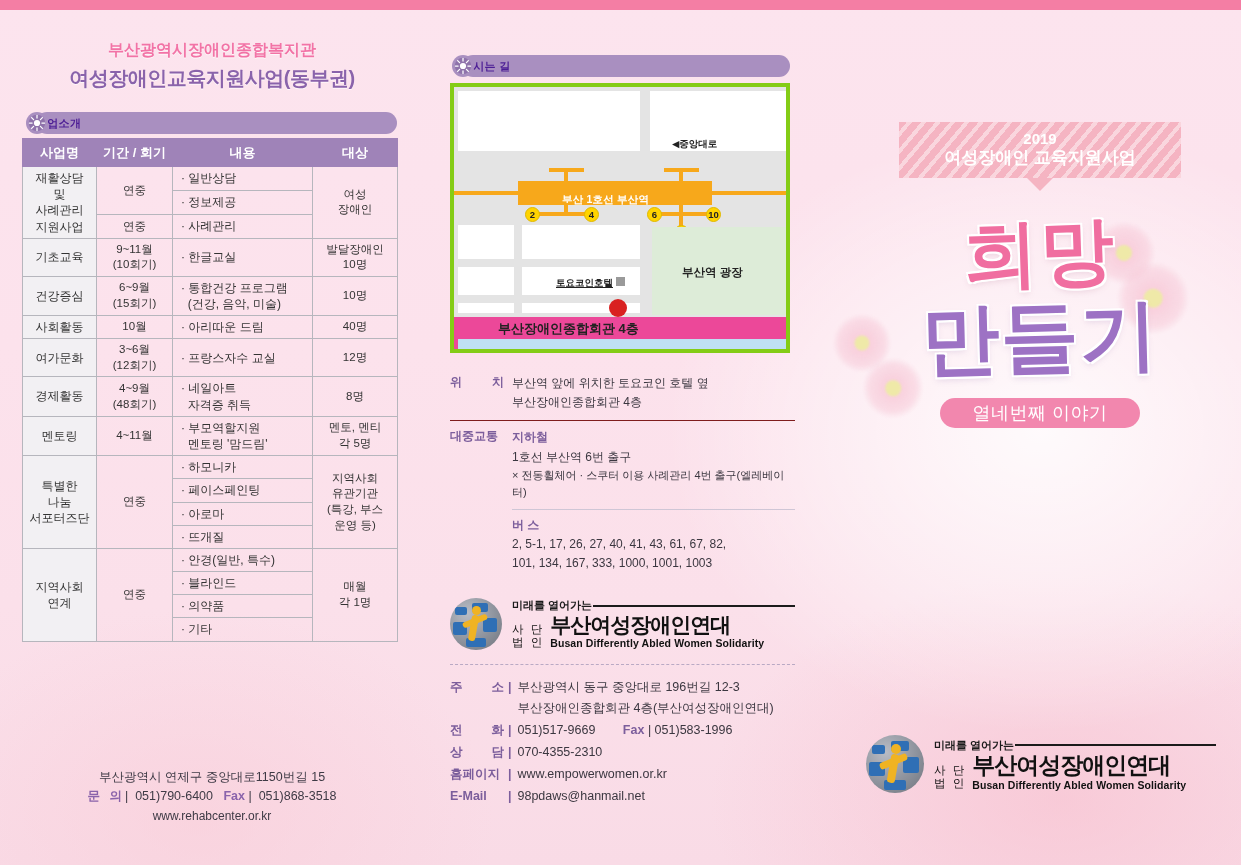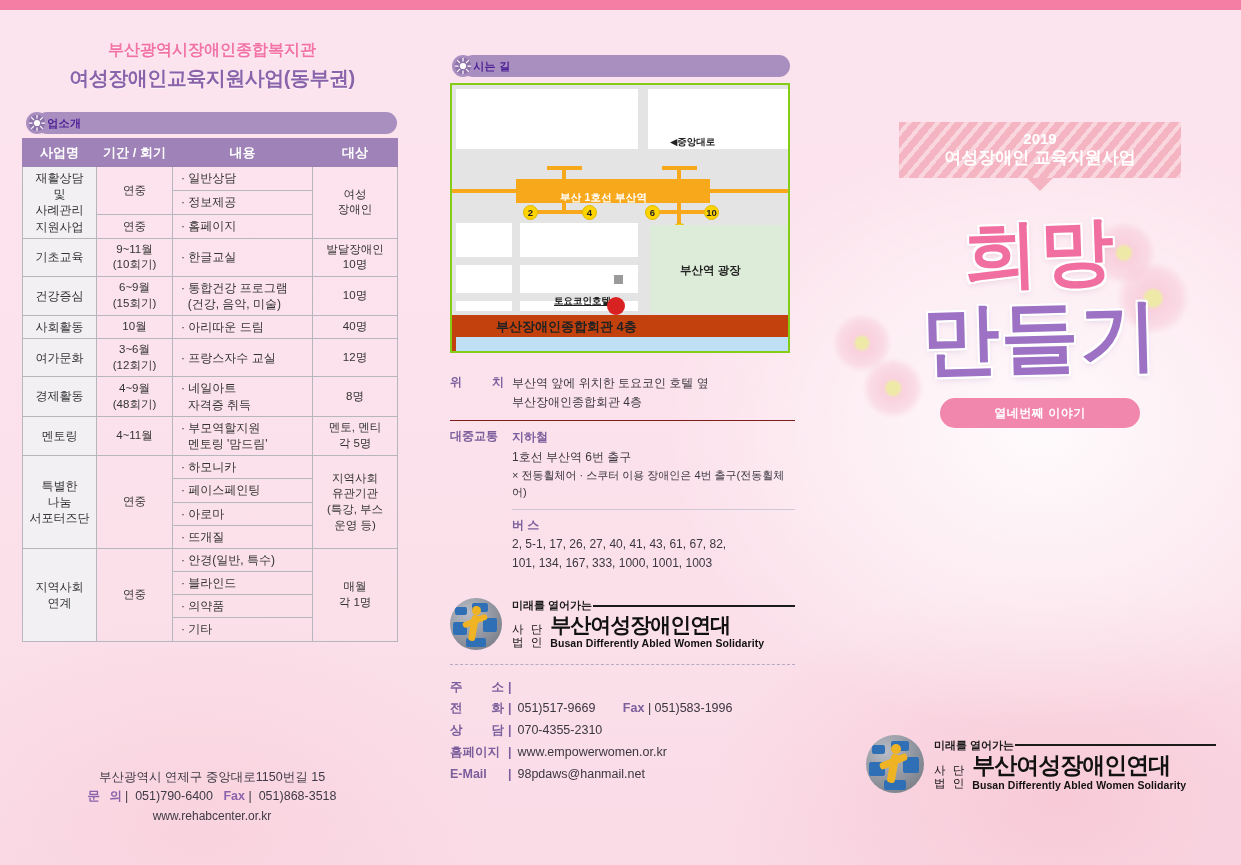--- a/index.html
+++ b/index.html
@@ -85,21 +85,21 @@
   .footer-left .site { font-size: 12px; color: #3e3a45; }
 
   
   .mid-col { position: absolute; left: 450px; top: 55px; width: 350px; }
   .map-head { position: relative; width: 340px; }
   .map-head .sun-icon { left: 2px; top: 0; }
   .map-head .sec-pill { margin-left: 12px; }
 
   .map-box {
     margin-top: 6px; width: 340px; height: 270px;
-    border: 2px solid #84cc16; background: #c2410c;
+    border: 4px solid #84cc16; background: #ec4899;
     position: relative; overflow: hidden;
   }
   .m-grey { position:absolute; background:#e4e4e4; }
   .m-white { position:absolute; background:#ffffff; }
   .m-green { position:absolute; background:#ddecd8; }
   .m-blue  { position:absolute; background:#bfe0f4; }
   .m-orange{ position:absolute; background:#f7a81b; }
   .m-line  { position:absolute; background:#f7a81b; }
   .stat-label {
     position:absolute; color:#fff; font-weight:bold; font-size:10.5px;
@@ -193,21 +193,21 @@
   }
   .hero-l2 {
     text-align:center; font-size: 78px; font-weight: bold; color:#9d72c4;
     letter-spacing: 1px; line-height: 1; margin-top: 8px;
     text-shadow: 2px 2px 0 #fff, -2px 2px 0 #fff, 2px -2px 0 #fff, -2px -2px 0 #fff,
                  0 3px 6px rgba(150,120,180,.25);
     transform: rotate(-1.5deg);
   }
   .hero-badge {
     margin: 22px auto 0 auto; width: 200px; height: 30px; border-radius: 15px;
-    background: #f287ae; color:#fff; font-size:12px; font-weight:bold;
+    background: #f287ae; color:#fff; font-size:18px; font-weight:normal;
     display:flex; align-items:center; justify-content:center; letter-spacing:.5px;
   }
   .flower {
     position:absolute; border-radius:50%;
     background: radial-gradient(circle, rgba(247,200,215,.95) 0%, rgba(247,200,215,.5) 55%, rgba(247,200,215,0) 72%);
     filter: blur(1px);
   }
   .flower .core {
     position:absolute; left:50%; top:50%; transform:translate(-50%,-50%);
     width:26%; height:26%; border-radius:50%; background:#efe9a8;
@@ -273,21 +273,21 @@
           <td class="name" rowspan="3"><span id="r0name">재활상담<br>및<br>사례관리<br>지원사업</span></td>
           <td rowspan="2">연중</td>
           <td class="content">· 일반상담</td>
           <td rowspan="3"><span id="r0target">여성<br>장애인</span></td>
         </tr>
         <tr>
           <td class="content">· 정보제공</td>
         </tr>
         <tr>
           <td>연중</td>
-          <td class="content">· 홈페이지</td>
+          <td class="content">· 사례관리</td>
         </tr>
 
         <tr>
           <td class="name">기초교육</td>
           <td><span id="r1p">9~11월<br>(10회기)</span></td>
           <td class="content">· 한글교실</td>
           <td><span id="r1t">발달장애인<br>10명</span></td>
         </tr>
         <tr>
           <td class="name">건강증심</td>
@@ -417,21 +417,21 @@
       <div class="m-white" style="left:4px;top:138px;width:56px;height:34px;"></div>
       <div class="m-white" style="left:68px;top:138px;width:118px;height:34px;"></div>
       <div class="m-white" style="left:4px;top:180px;width:56px;height:28px;"></div>
       <div class="m-white" style="left:68px;top:180px;width:118px;height:28px;"></div>
       <div class="m-white" style="left:4px;top:216px;width:56px;height:10px;"></div>
       <div class="m-white" style="left:68px;top:216px;width:118px;height:10px;"></div>
 
       <div class="m-green" style="left:198px;top:140px;width:138px;height:88px;"></div>
       <div class="map-txt mid" style="left:228px;top:178px;">부산역 광장</div>
 
-      <div class="map-txt" style="left:102px;top:190px;text-decoration:underline;margin-top:20px;">토요코인호텔</div>
+      <div class="map-txt" style="left:102px;top:190px;text-decoration:underline;">토요코인호텔</div>
       <div class="hotel-sq" style="left:162px;top:190px;"></div>
 
       <div class="red-dot" style="left:155px;top:212px;"></div>
 
       <div class="map-txt big" style="left:44px;top:233px;">부산장애인종합회관 4층</div>
 
       <div class="m-blue" style="left:4px;top:252px;width:332px;height:62px;"></div>
 
     </div>
 
@@ -444,21 +444,21 @@
         <div class="info-val">
           <div>부산역 앞에 위치한 토요코인 호텔 옆</div>
           <div>부산장애인종합회관 4층</div>
         </div>
       </div>
       <div class="info-row">
         <div class="info-lbl">대중교통</div>
         <div class="info-val">
           <div class="sub">지하철</div>
           <div>1호선 부산역 6번 출구</div>
-          <div class="small">× 전동휠체어 · 스쿠터 이용 장애인은 4번 출구(전동휠체어)</div>
+          <div class="small">× 전동휠체어 · 스쿠터 이용 사례관리 4번 출구(엘레베이터)</div>
           <div style="border-top:1px solid #cfc6d6;margin:7px 0 6px 0;"></div>
           <div class="sub">버 스</div>
           <div>2, 5-1, 17, 26, 27, 40, 41, 43, 61, 67, 82,</div>
           <div>101, 134, 167, 333, 1000, 1001, 1003</div>
         </div>
       </div>
     </div>
 
     <div class="org-logo-mid">
       <div class="logo-wrap">
@@ -493,20 +493,24 @@
 
     <div class="dash-div"></div>
 
     <div class="contact">
       <div class="c-row">
         <div class="c-lbl">
           <span>주</span>
             <span>소</span>
         </div>
         <div class="c-sep">|</div>
+        <div class="c-val">
+          <div>부산광역시 동구 중앙대로 196번길 12-3</div>
+          <div>부산장애인종합회관 4층(부산여성장애인연대)</div>
+        </div>
       </div>
       <div class="c-row">
         <div class="c-lbl">
           <span>전</span>
             <span>화</span>
         </div>
         <div class="c-sep">|</div>
         <div class="c-val">
           <span>051)517-9669</span>
           <span class="fax-lbl">Fax</span>

